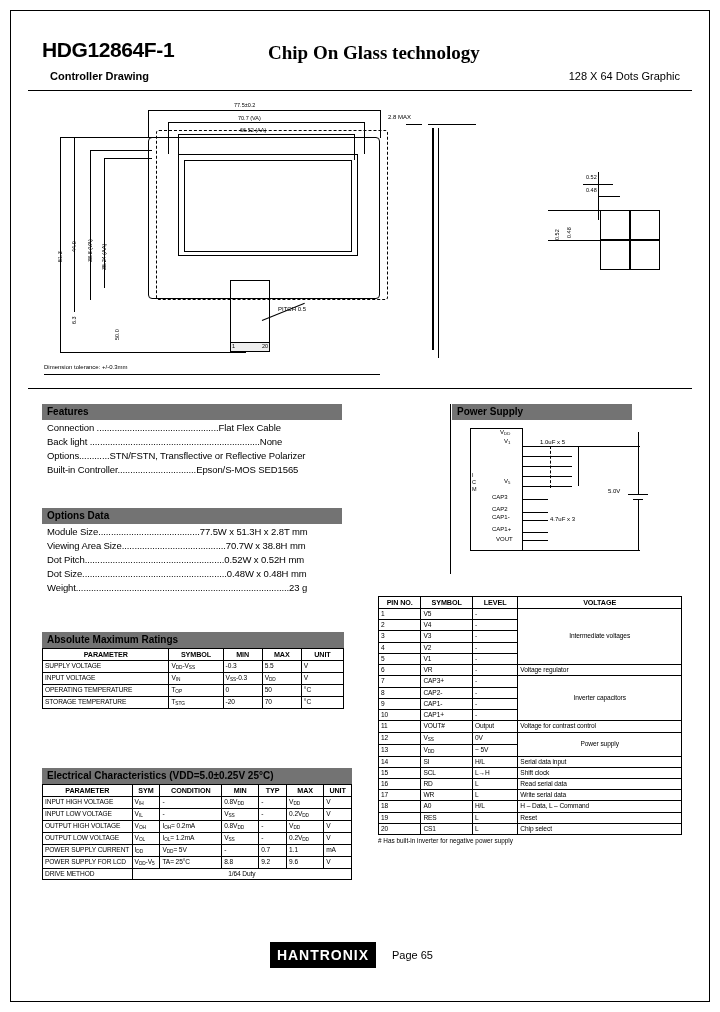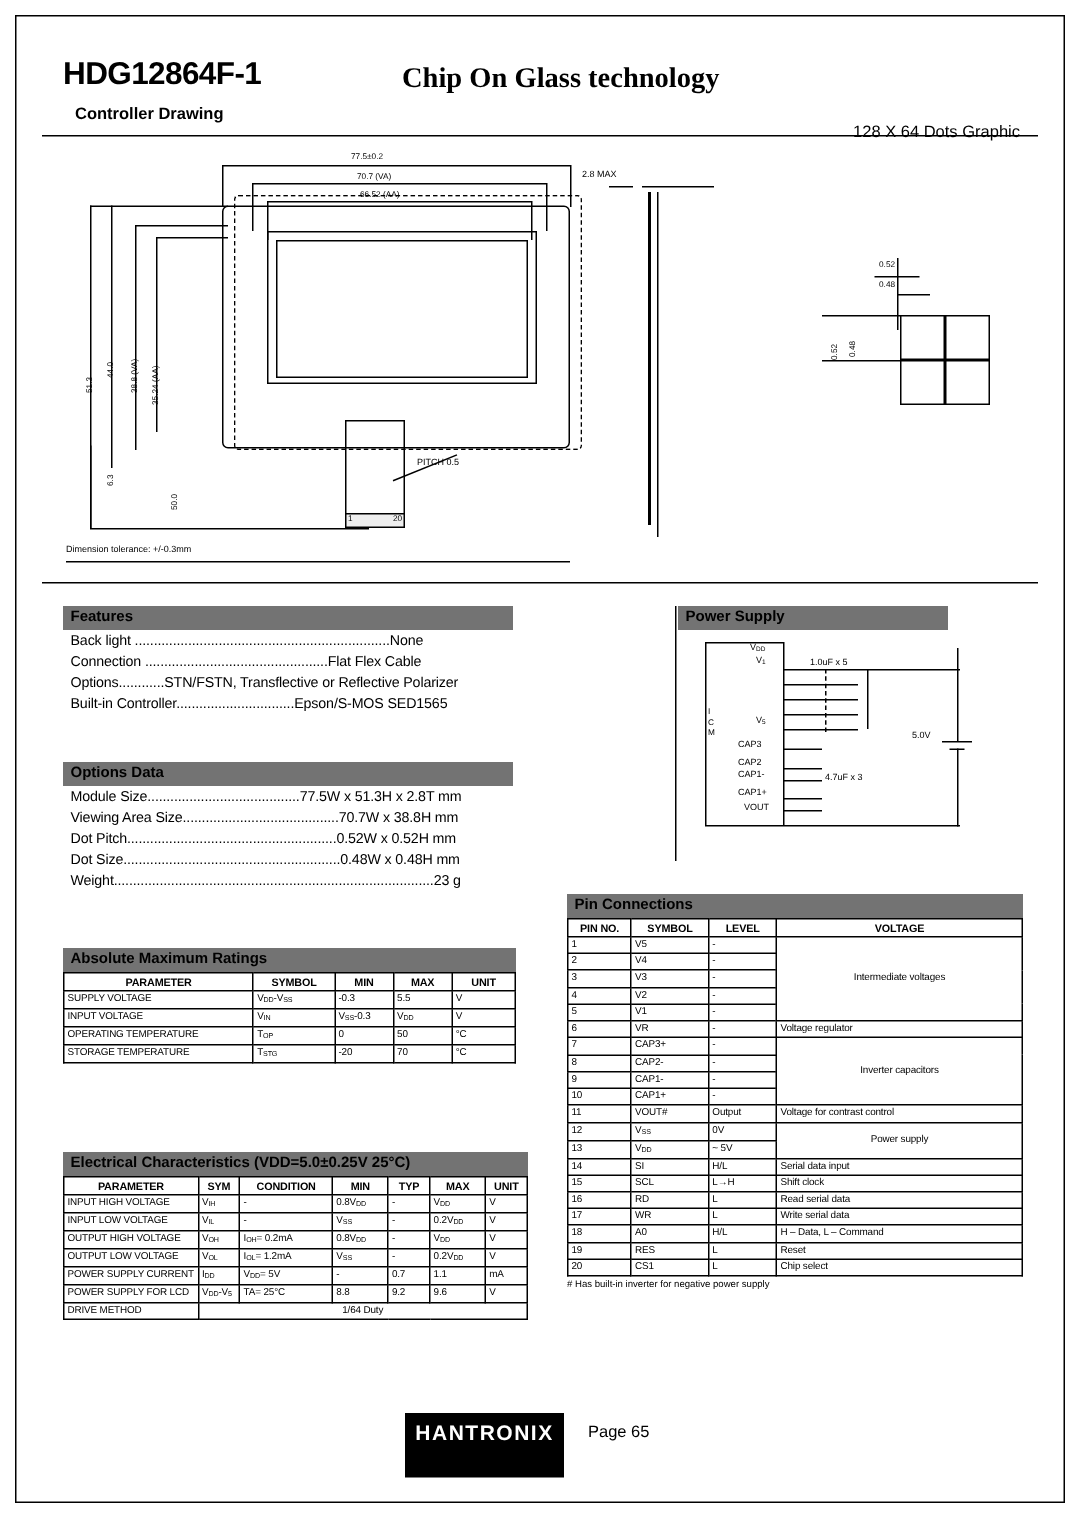--- a/index.html
+++ b/index.html
@@ -4,21 +4,21 @@
 <style>
   html,body{margin:0;padding:0;background:#fff;}
   body{width:720px;height:1012px;font-family:"Liberation Sans",sans-serif;color:#000;position:relative;}
   .page{position:absolute;left:0;top:0;width:720px;height:1012px;box-sizing:border-box;padding:10px;}
   .border{position:absolute;left:10px;top:10px;width:700px;height:992px;border:1px solid #000;box-sizing:border-box;}
 
   
   .hdr-model{position:absolute;left:42px;top:38px;font-size:21px;font-weight:bold;letter-spacing:-0.4px;}
   .hdr-title{position:absolute;left:268px;top:42px;font-family:Liberation Serif, serif;font-size:19px;font-weight:bold;}
   .hdr-sub{position:absolute;left:50px;top:70px;font-size:11px;font-weight:bold;}
-  .hdr-dots{position:absolute;right:40px;top:70px;font-size:11px;margin-top:12px;}
+  .hdr-dots{position:absolute;right:40px;top:70px;font-size:11px;}
 
   
   .dwg{position:absolute;left:38px;top:92px;width:644px;height:288px;}
   .ln{position:absolute;background:#000;}
   .h{height:1px;}
   .v{width:1px;}
   .dimtxt{position:absolute;font-size:5.5px;white-space:nowrap;letter-spacing:0px;}
   .dimtxt.rot{transform-origin:left top;transform:rotate(-90deg);}
   .dash-box{position:absolute;border:1px dashed #000;box-sizing:border-box;}
   .solid-box{position:absolute;border:1px solid #000;box-sizing:border-box;}
@@ -35,21 +35,21 @@
         line-height:1.25;letter-spacing:-0.1px;}
   th{text-align:center;font-weight:bold;font-size:7.2px;}
   .ctr{text-align:center;}
   sub{font-size:0.72em;vertical-align:-0.22em;}
 
   
   .psbox{position:absolute;}
   .pslbl{position:absolute;font-size:6px;white-space:nowrap;}
 
   
-  .logo{position:absolute;left:270px;top:942px;width:106px;height:43px;background:#000;
+  .logo{position:absolute;left:270px;top:942px;width:106px;height:26px;background:#000;
         color:#fff;font-size:14px;font-weight:bold;letter-spacing:1px;text-align:center;
         line-height:26px;font-family:"Liberation Sans",sans-serif;}
   .pageno{position:absolute;left:392px;top:949px;font-size:11px;}
   .note{position:absolute;font-size:6.4px;}
 </style>
 </head>
 <body>
 
 <div class="page">
   <div class="border"></div>
@@ -135,22 +135,22 @@
     <div class="solid-box" style="left:562px;top:118px;width:30px;height:30px;"></div>
     <div class="solid-box" style="left:592px;top:118px;width:30px;height:30px;"></div>
     <div class="solid-box" style="left:562px;top:148px;width:30px;height:30px;"></div>
     <div class="solid-box" style="left:592px;top:148px;width:30px;height:30px;"></div>
   </div>
 
   <div class="ln h" style="left:28px;top:388px;width:664px;"></div>
 
   <div class="sect" style="left:42px;top:404px;width:300px;">
     <div class="sect-hd">Features</div>
+    <div class="featline">Connection ................................................Flat Flex Cable</div>
     <div class="featline">Back light ...................................................................None</div>
-    <div class="featline">Connection ................................................Flat Flex Cable</div>
     <div class="featline">Options............STN/FSTN, Transflective or Reflective Polarizer</div>
     <div class="featline">Built-in Controller...............................Epson/S-MOS SED1565</div>
   </div>
 
   <div class="sect" style="left:42px;top:508px;width:300px;">
     <div class="sect-hd">Options Data</div>
     <div class="featline">Module Size........................................77.5W x 51.3H x 2.8T mm</div>
     <div class="featline">Viewing Area Size.........................................70.7W x 38.8H mm</div>
     <div class="featline">Dot Pitch.......................................................0.52W x 0.52H mm</div>
     <div class="featline">Dot Size.........................................................0.48W x 0.48H mm</div>
@@ -316,21 +316,20 @@
     <div class="ln h" style="left:176px;top:70px;width:20px;"></div>
     <div class="ln h" style="left:181px;top:75px;width:10px;"></div>
     <div class="ln v" style="left:186px;top:75px;height:52px;"></div>
     <div class="ln h" style="left:70px;top:126px;width:118px;"></div>
     <div class="pslbl" style="left:156px;top:64px;">5.0V</div>
     <div class="ln h" style="left:126px;top:22px;width:62px;"></div>
   </div>
   <div class="ln v" style="left:450px;top:404px;height:170px;"></div>
 
   <div class="sect" style="left:378px;top:596px;width:304px;">
-    <div class="sect-hd">Pin Connections</div>
     <table>
       <tbody>
           <tr>
         <th style="width:14%">PIN NO.</th>
         <th style="width:17%">SYMBOL</th>
         <th style="width:15%">LEVEL</th>
         <th style="width:54%">VOLTAGE</th>
       </tr>
       <tr>
         <td>1</td>

